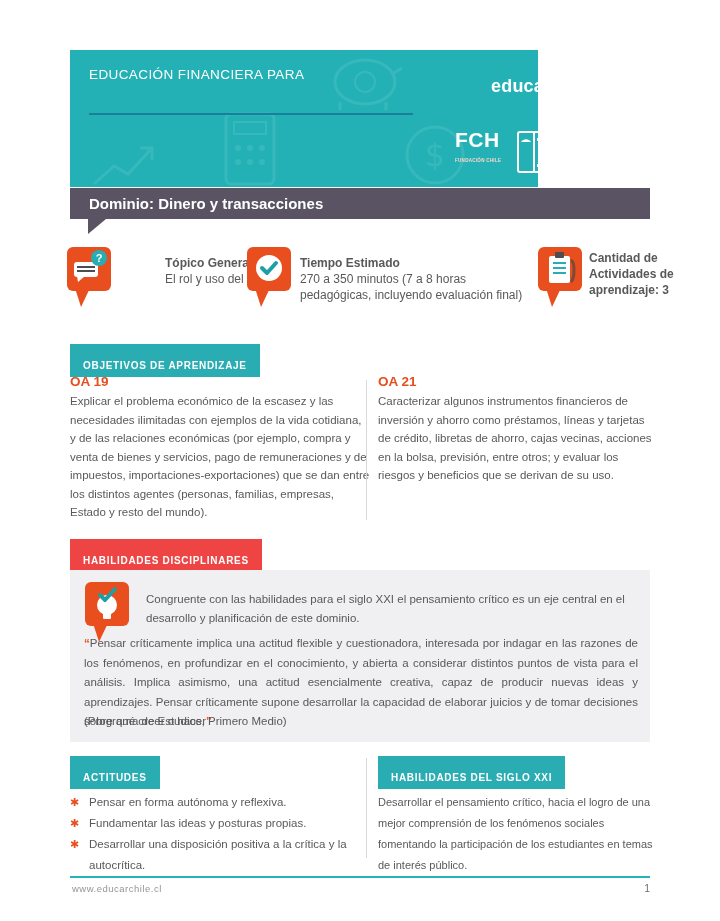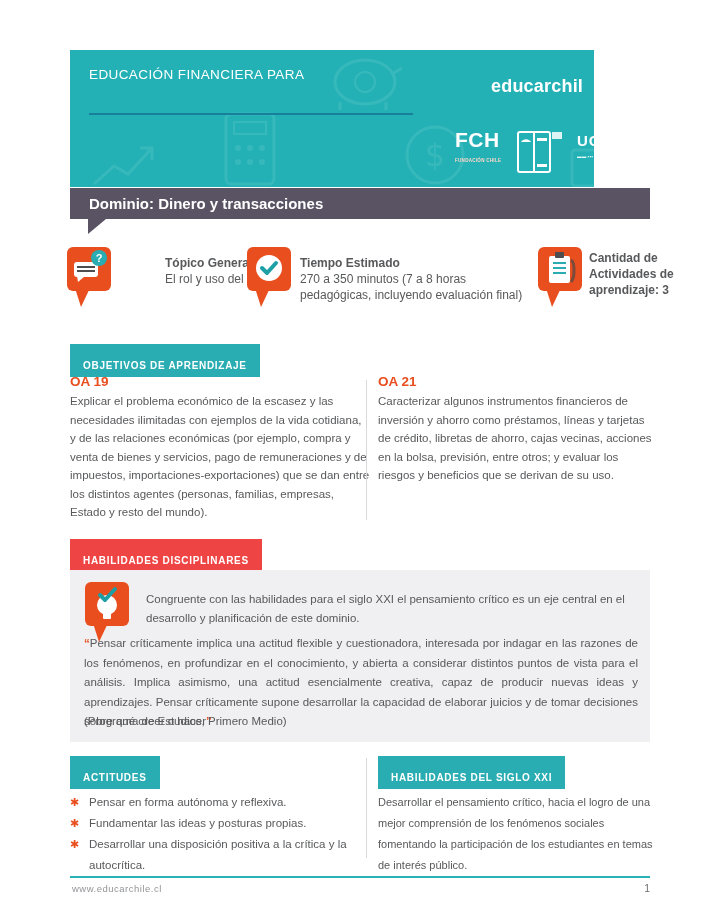--- a/index.html
+++ b/index.html
@@ -1,20 +1,20 @@
 <!DOCTYPE html>
 <html><head>
 <meta charset="utf-8">
 <style>
   * { margin:0; padding:0; box-sizing:border-box; }
   html,body { width:720px; height:921px; background:#ffffff; font-family:"Liberation Sans", sans-serif; color:#58595b; }
   .page { position:relative; width:720px; height:921px; background:#fff; overflow:hidden; }
 
   
-  .header { position:absolute; left:70px; top:50px; width:524px; height:137px; background:#23b1b5; overflow:hidden; }
+  .header { position:absolute; left:70px; top:50px; width:468px; height:137px; background:#23b1b5; overflow:hidden; }
   .pattern { position:absolute; opacity:0.09; }
   .kicker { position:absolute; left:19px; top:16px; color:#fff; font-size:13.5px; line-height:18px; letter-spacing:0.4px; font-weight:400; }
   .header-divider { position:absolute; left:19px; top:63px; width:324px; height:2px; background:#19809b; }
   .main-title { position:absolute; left:18px; top:71px; color:#fff; font-size:22px; font-weight:bold; line-height:25px; letter-spacing:0.4px; }
   .brand { position:absolute; left:385px; top:26px; color:#fff; font-size:18px; font-weight:bold; letter-spacing:0.2px;margin-left:36px; }
   .brand-star { position:absolute; left:522px; top:10px; }
   .logo-row { position:absolute; left:385px; top:74px; width:190px; height:48px; }
   .fch { position:absolute; left:0; top:6px; color:#fff; font-weight:bold; font-size:21px; line-height:20px; letter-spacing:0.5px; }
   .fch-sub { font-size:4.5px; font-weight:bold; letter-spacing:0.3px; color:#ffd9c9; display:block; margin-top:1px; }
   .gob-logo { position:absolute; left:62px; top:0; }

